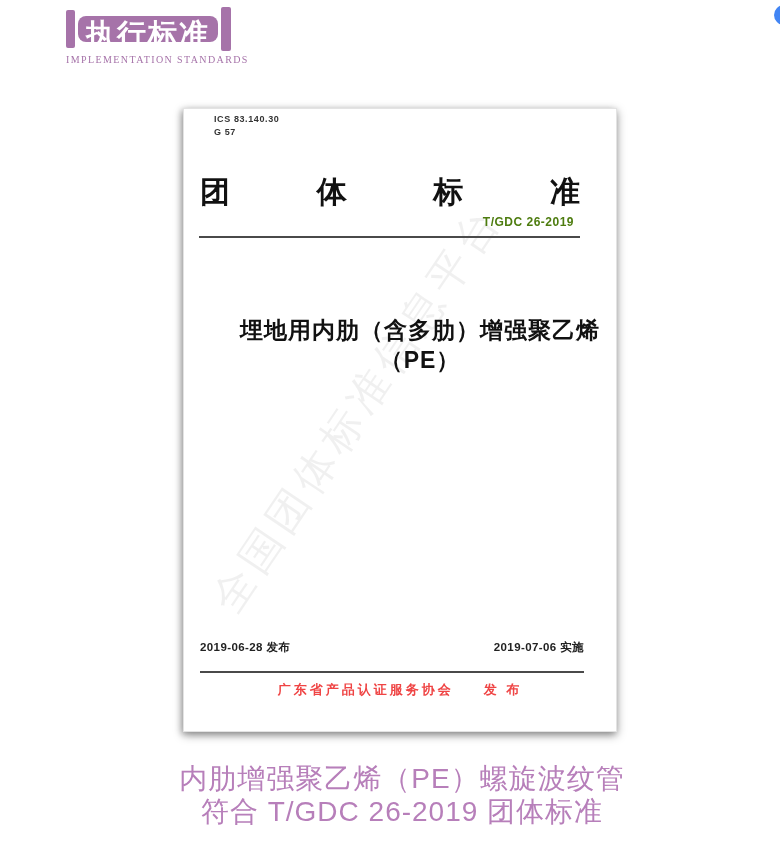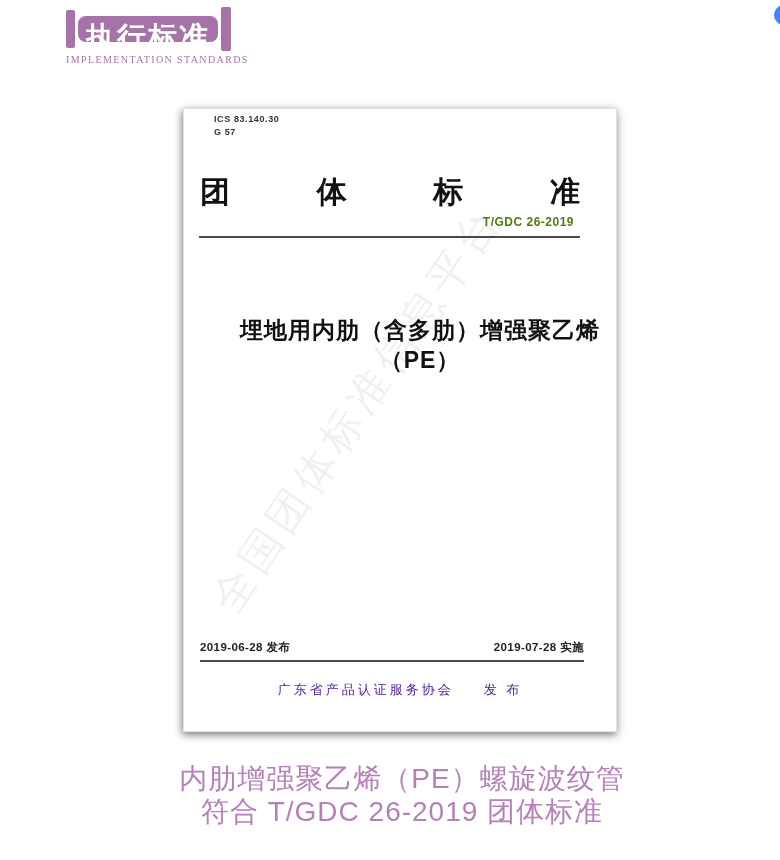--- a/index.html
+++ b/index.html
@@ -23,21 +23,21 @@
   .badge-bar{background:var(--accent);border-radius:2px;}
   .badge-bar.left{width:9px;height:38px;margin-right:3px;}
   .badge-bar.right{width:10px;height:44px;margin-left:3px;}
   .badge-box{
     background:var(--accent);
     border-radius:8px;
     height:26px;line-height:42px;
     padding:0 8px;
     color:#fff;
     font-size:29px;font-weight:700;letter-spacing:2px;
-    font-family:Liberation Serif, serif;
+    font-family:Liberation Mono, monospace;
     white-space:nowrap;
   }
   .badge-subtitle{
     margin-top:3px;
     font-family:"Liberation Serif","DejaVu Serif",serif;
     font-size:10px;letter-spacing:1.4px;
     color:var(--accent);
     white-space:nowrap;
     text-align:center;
   }
@@ -89,26 +89,26 @@
     position:absolute;left:0;right:0;top:206px;
     text-align:center;
     font-size:23px;font-weight:700;line-height:30px;
     letter-spacing:1px;color:#111;padding-left:40px;
   }
   .dates{
     position:absolute;left:16px;right:32px;top:531px;
     display:flex;justify-content:space-between;
     font-size:11.5px;font-weight:700;letter-spacing:0.4px;color:#222;
     border-bottom:2px solid #4a4a4a;
-    padding-bottom:5px;
+    padding-bottom:16px;
   }
   .publisher{
     position:absolute;left:0;right:0;top:572px;
     display:flex;justify-content:center;gap:30px;
-    font-size:13px;font-weight:400;letter-spacing:3px;color:#4c1d95;
+    font-size:13px;font-weight:700;letter-spacing:3px;color:#ef4444;
   }
   
   .caption{
     position:absolute;left:12px;top:762px;width:780px;
     text-align:center;
     font-size:28px;line-height:33px;letter-spacing:1px;
     color:var(--caption);
   }
 </style>
 </head>
@@ -142,21 +142,21 @@
 
   <div class="std-num">T/GDC 26-2019</div>
   <div class="rule"></div>
 
   <div class="title">
     <div>埋地用内肋（含多肋）增强聚乙烯（PE）</div>
   </div>
 
   <div class="dates">
     <span>2019-06-28 发布</span>
-    <span>2019-07-28 实施</span>
+    <span>2019-07-06 实施</span>
   </div>
 
   <div class="publisher">
     <span>广东省产品认证服务协会</span>
     <span>发 布</span>
   </div>
 </div>
 
 <div class="caption">
   <div>内肋增强聚乙烯（PE）螺旋波纹管</div>

